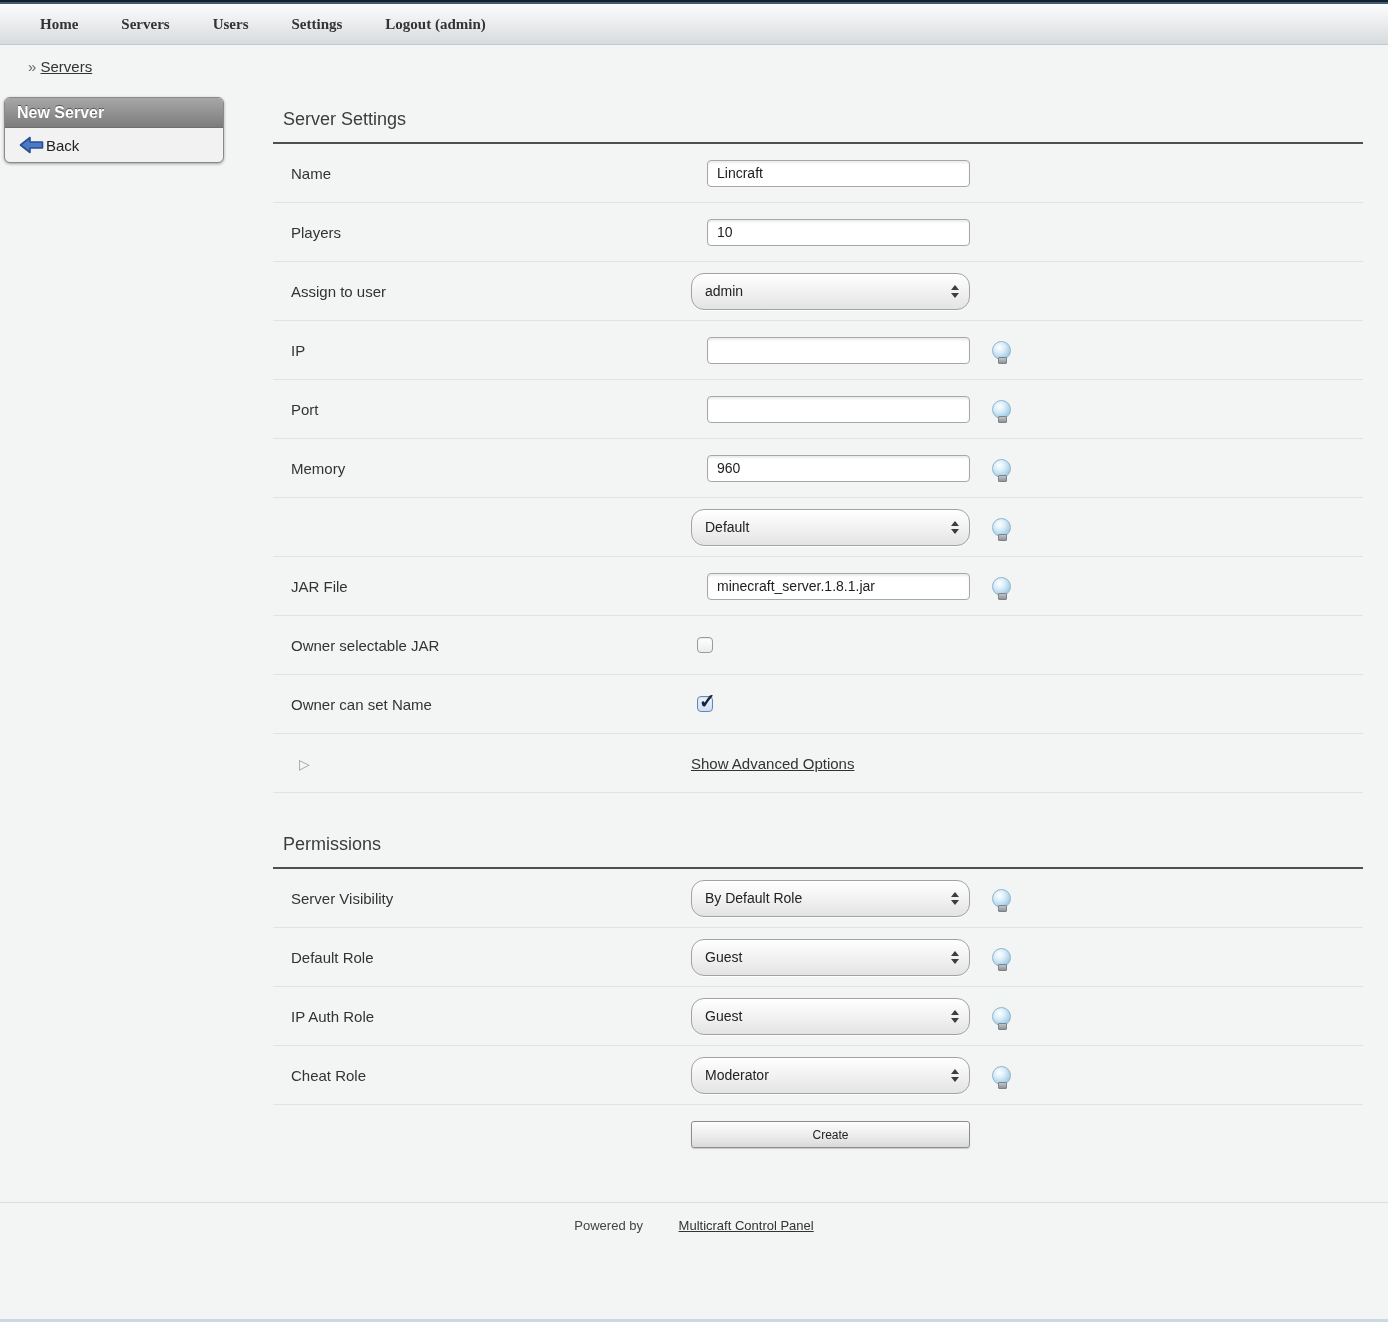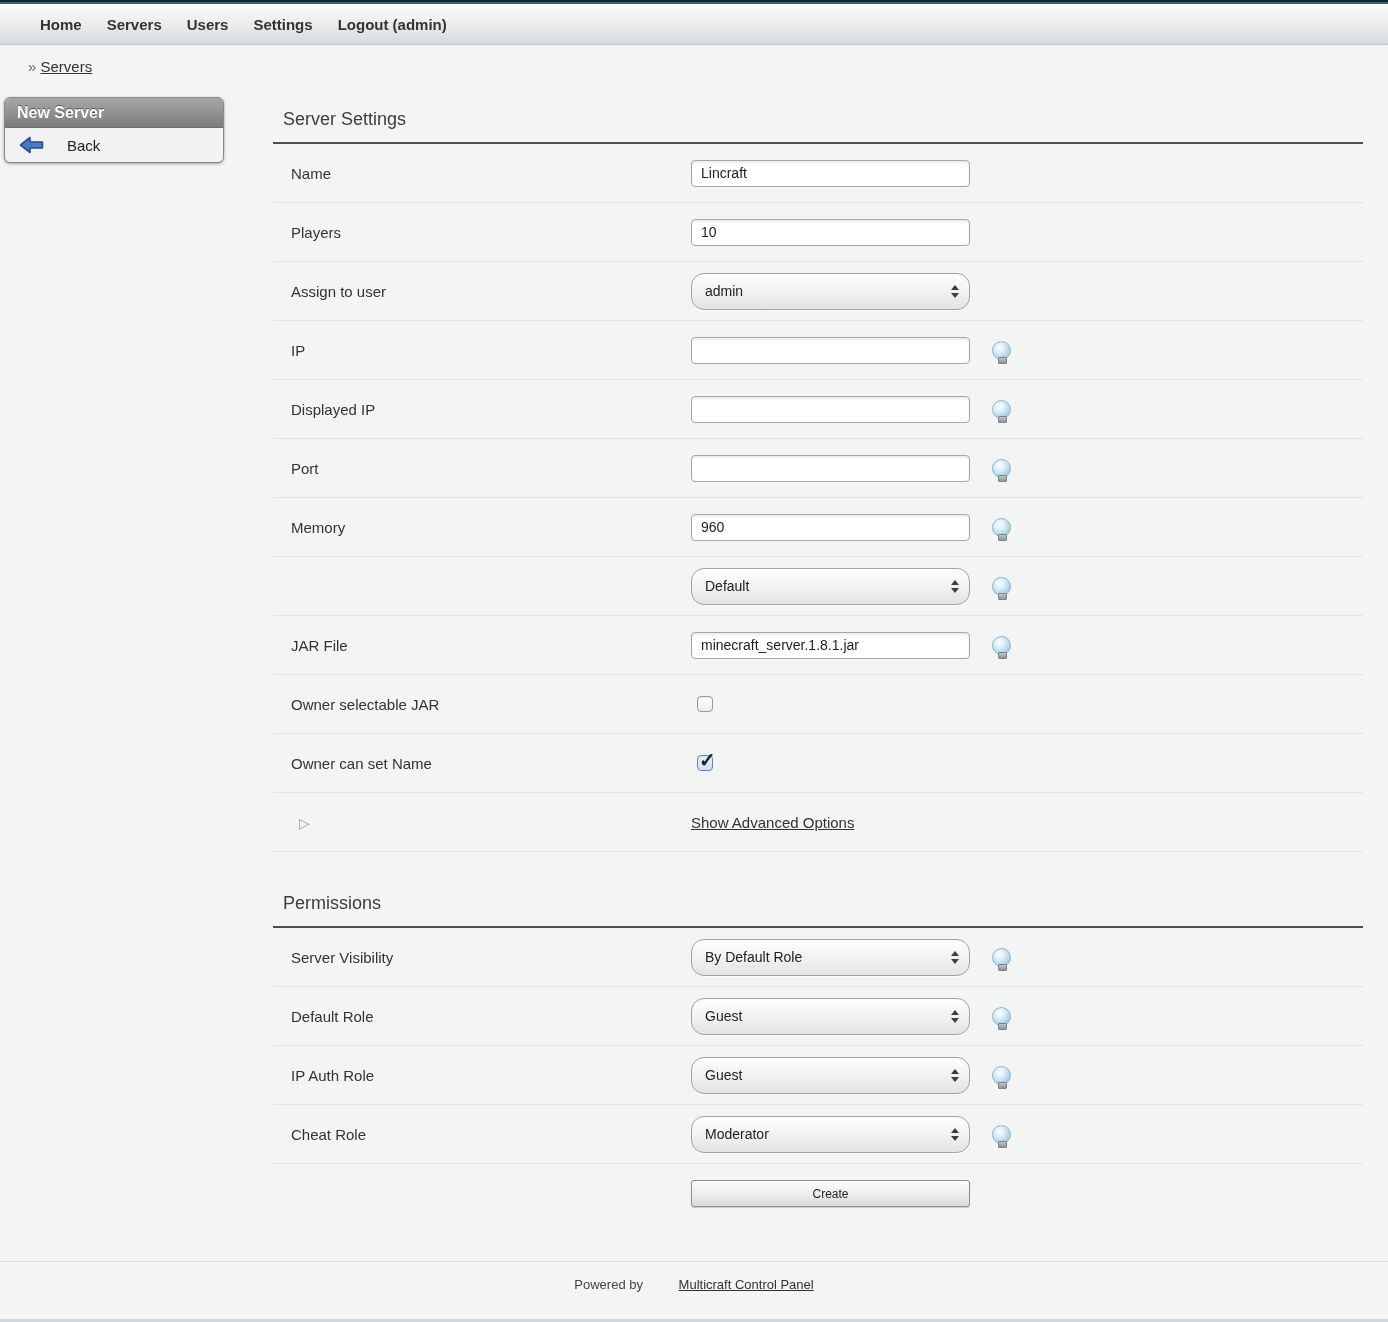--- a/index.html
+++ b/index.html
@@ -8,61 +8,62 @@
     width: 1388px; height: 1322px; position: relative;
     background: #f3f4f4;
     font-family: "Liberation Sans", sans-serif;
     color: #333;
     overflow: hidden;
   }
   
   .top-strip { height: 4px; background: #15212b; border-bottom: 2px solid #3e5c75; }
   .top-nav {
     height: 41px; display: flex; align-items: center;
-    padding-left: 40px; gap: 25px;
+    padding-left: 40px; gap: 43px;
     background: linear-gradient(#fbfcfc, #e8eaec 55%, #d7dbde);
     border-bottom: 1px solid #c3c8cc;
+    font-family: Liberation Serif, serif;
   }
   .nav-item { font-size: 15px; font-weight: bold; color: #333; text-decoration: none; cursor: pointer; }
   
   .breadcrumb { padding: 13px 0 17px 28px; font-size: 15px; color: #666; height: 49px; }
   .breadcrumb a { color: #333; text-decoration: underline; cursor: pointer; }
   
   .sidebar {
     position: absolute; left: 4px; top: 97px; width: 220px;
     border: 1px solid #898989; border-radius: 6px;
     box-shadow: 0 1px 3px rgba(0,0,0,.35);
     background: #f2f2f2; overflow: hidden;
   }
   .sidebar-header {
     height: 30px; line-height: 30px; padding-left: 12px;
     background: linear-gradient(#a7a7a7, #7c7c7c);
     border-bottom: 1px solid #6f6f6f;
     color: #fff; font-size: 16px; font-weight: bold;
     text-shadow: 0 -1px 0 rgba(0,0,0,.45);
   }
-  .sidebar-body { height: 34px; display: flex; align-items: center; padding-left: 14px; gap: 23px; cursor: pointer; }
+  .sidebar-body { height: 34px; display: flex; align-items: center; padding-left: 14px; gap: 2px; cursor: pointer; }
   .back-label { font-size: 15px; color: #222; }
   
   .form-area { margin-left: 273px; width: 1090px; }
   .section-title { font-size: 18px; color: #3c3c3c; padding: 15px 0 12px 10px; }
   .section + .section .section-title { padding-top: 41px; }
   .section-rule { border-top: 2px solid #4f4f4f; }
   .form-row {
     height: 59px; display: flex; align-items: center;
     padding-left: 10px; border-bottom: 1px solid #e2e2e2;
   }
   .form-row.no-divider { border-bottom: none; }
   .row-label { flex: 0 0 400px; font-size: 15px; color: #333; margin-left: 8px; }
   .row-control { width: 279px; display: flex; align-items: center; }
   .txt-input {
     width: 100%; height: 27px; border: 1px solid #a7a7a7; border-radius: 4px;
     padding: 0 9px; font-size: 14px; color: #222;
     font-family: "Liberation Sans", sans-serif;
-    background: #fff; box-shadow: inset 0 2px 2px rgba(0,0,0,.08);
+    background: #fff; box-shadow: inset 0 2px 2px rgba(0,0,0,.08); margin-left: 16px;
   }
   .select {
     width: 100%; height: 37px; border: 1px solid #a2a2a2; border-radius: 13px;
     display: flex; align-items: center; padding: 0 10px 0 13px;
     background: linear-gradient(#ffffff, #efefef 60%, #e3e3e3);
     box-shadow: 0 1px 0 rgba(255,255,255,.8); cursor: pointer; gap: 21px;
   }
   .select-value { flex: 1; font-size: 14px; color: #222; }
   .spinner { display: flex; flex-direction: column; gap: 3px; align-items: center; }
   .spinner i { display: block; width: 0; height: 0; border-left: 4px solid transparent; border-right: 4px solid transparent; }
@@ -166,27 +167,20 @@
         </div>
       </div>
       <div class="form-row">
         <span class="row-label">IP</span>
         <div class="row-control">
           <input type="text" class="txt-input" value="" style="">
         </div>
         <span class="bulb"></span>
       </div>
       <div class="form-row">
-        <span class="row-label">Displayed IP</span>
-        <div class="row-control">
-          <input type="text" class="txt-input" value="" style="">
-        </div>
-        <span class="bulb"></span>
-      </div>
-      <div class="form-row">
         <span class="row-label">Port</span>
         <div class="row-control">
           <input type="text" class="txt-input" value="" style="">
         </div>
         <span class="bulb"></span>
       </div>
       <div class="form-row">
         <span class="row-label">Memory</span>
         <div class="row-control">
           <input type="text" class="txt-input" value="960" style="">

